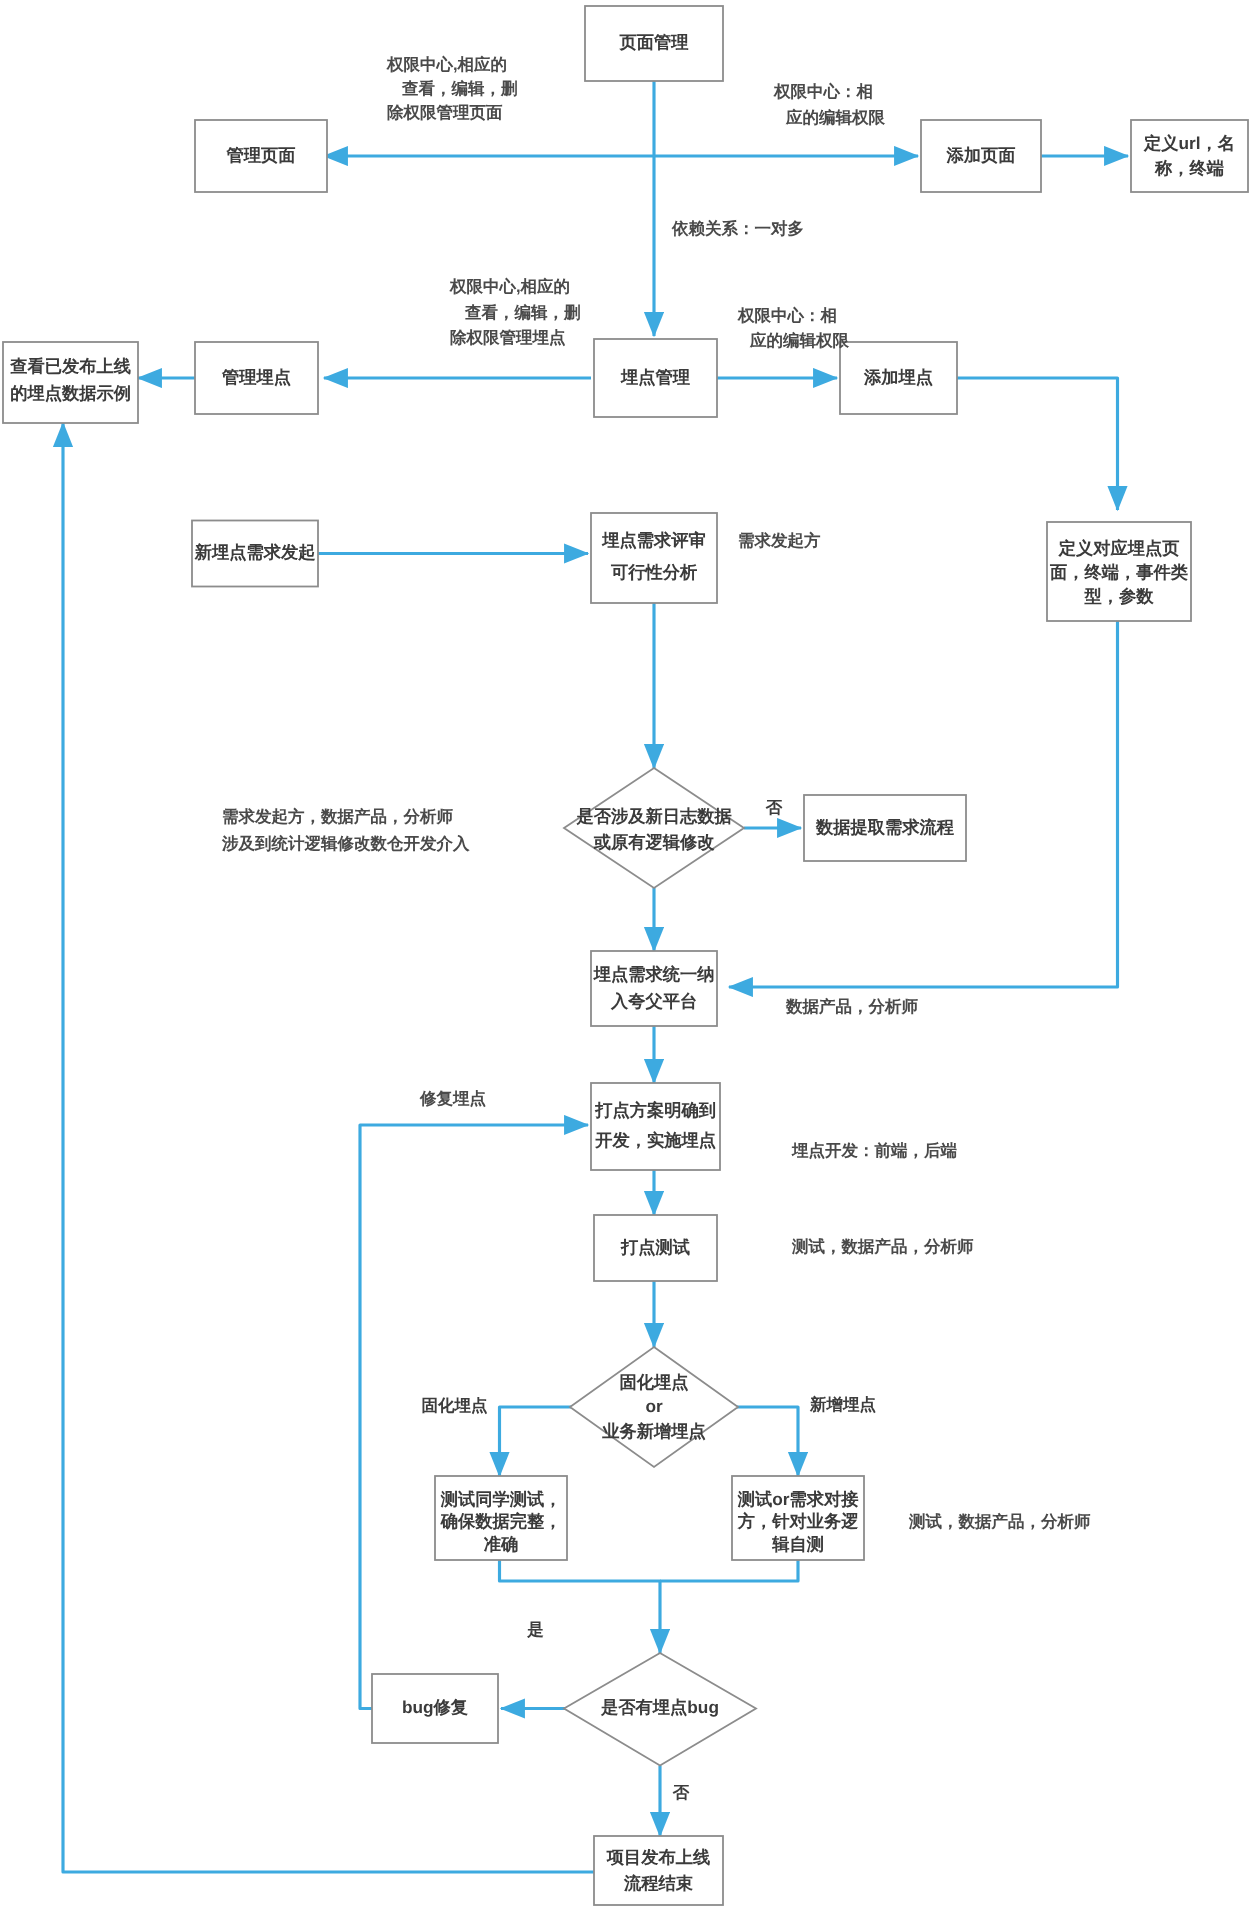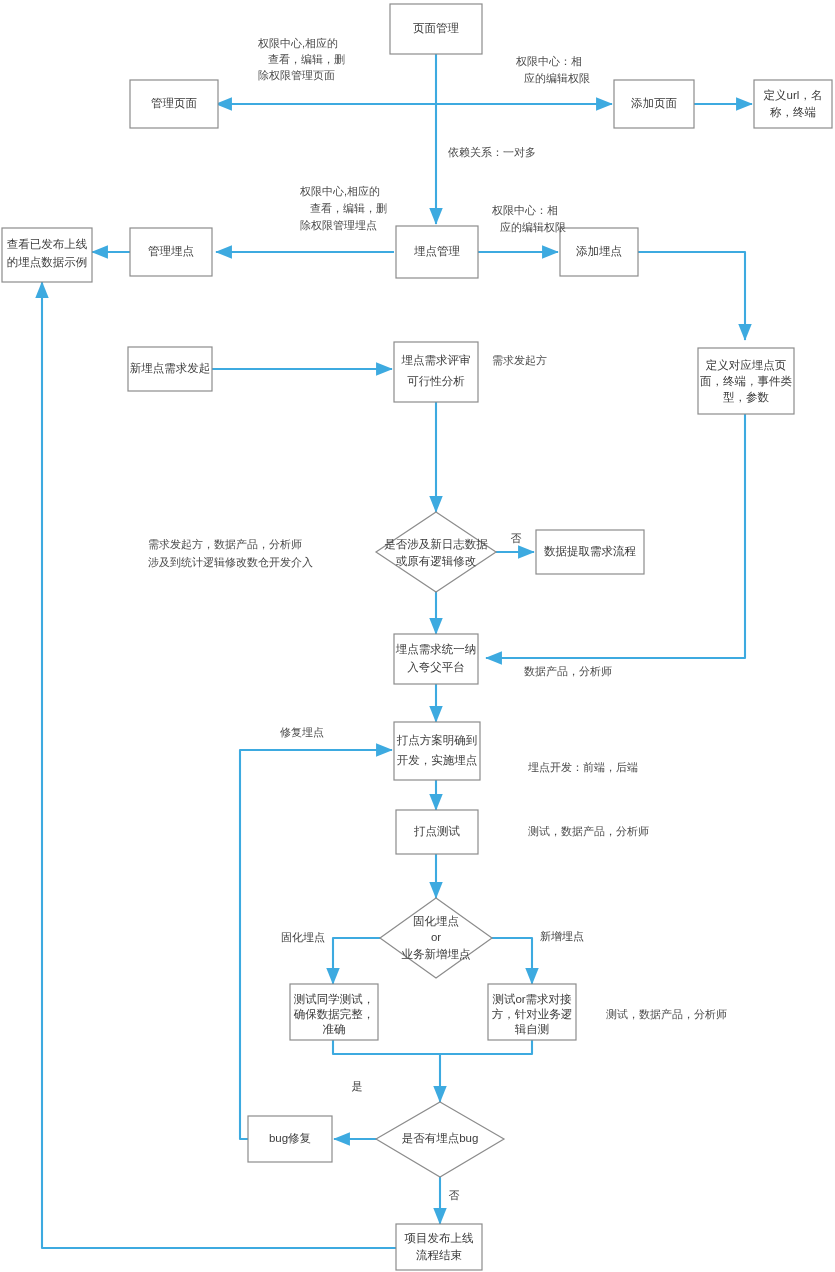--- a/index.html
+++ b/index.html
@@ -10,20 +10,21 @@
   body {
     width: 835px;
     height: 1272px;
     font-family: "Liberation Sans", "DejaVu Sans", sans-serif;
     overflow: hidden;
   }
   #flowchart-root {
     position: relative;
     width: 835px;
     height: 944px;
+    font-weight: bold;
   }
   svg#flow-svg {
     display: block;
     width: 835px;
     height: 1272px;
     background: #ffffff;
   }
   .node-rect {
     fill: #ffffff;
     stroke: #8c8c8c;

